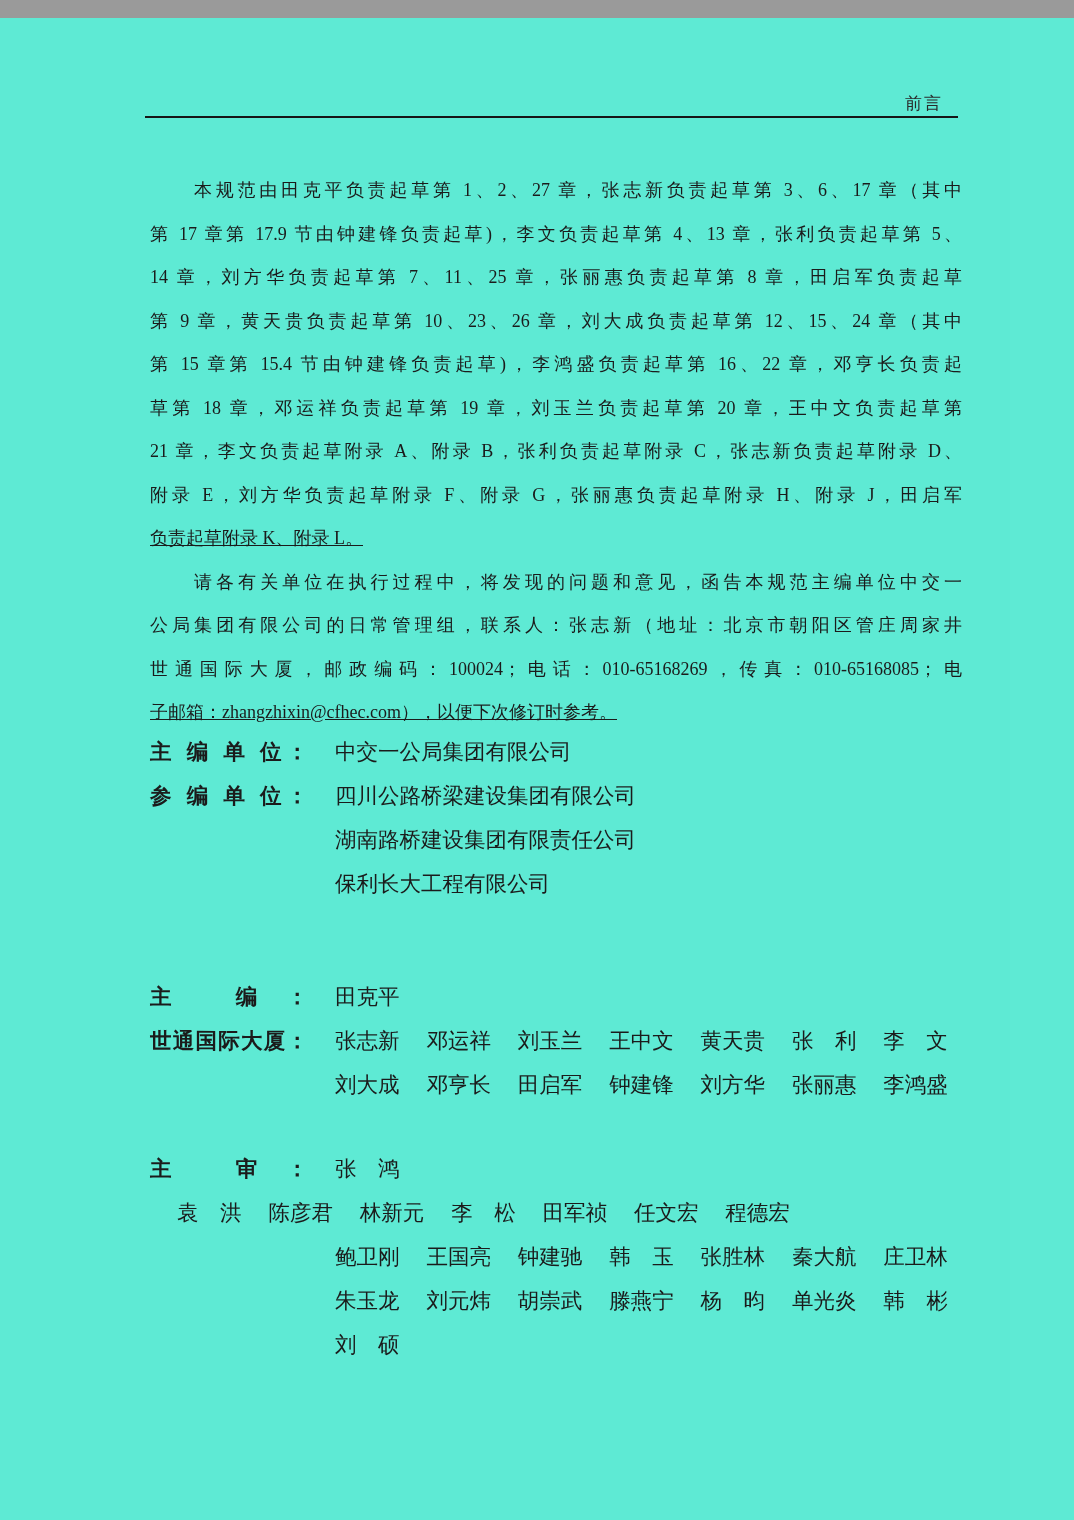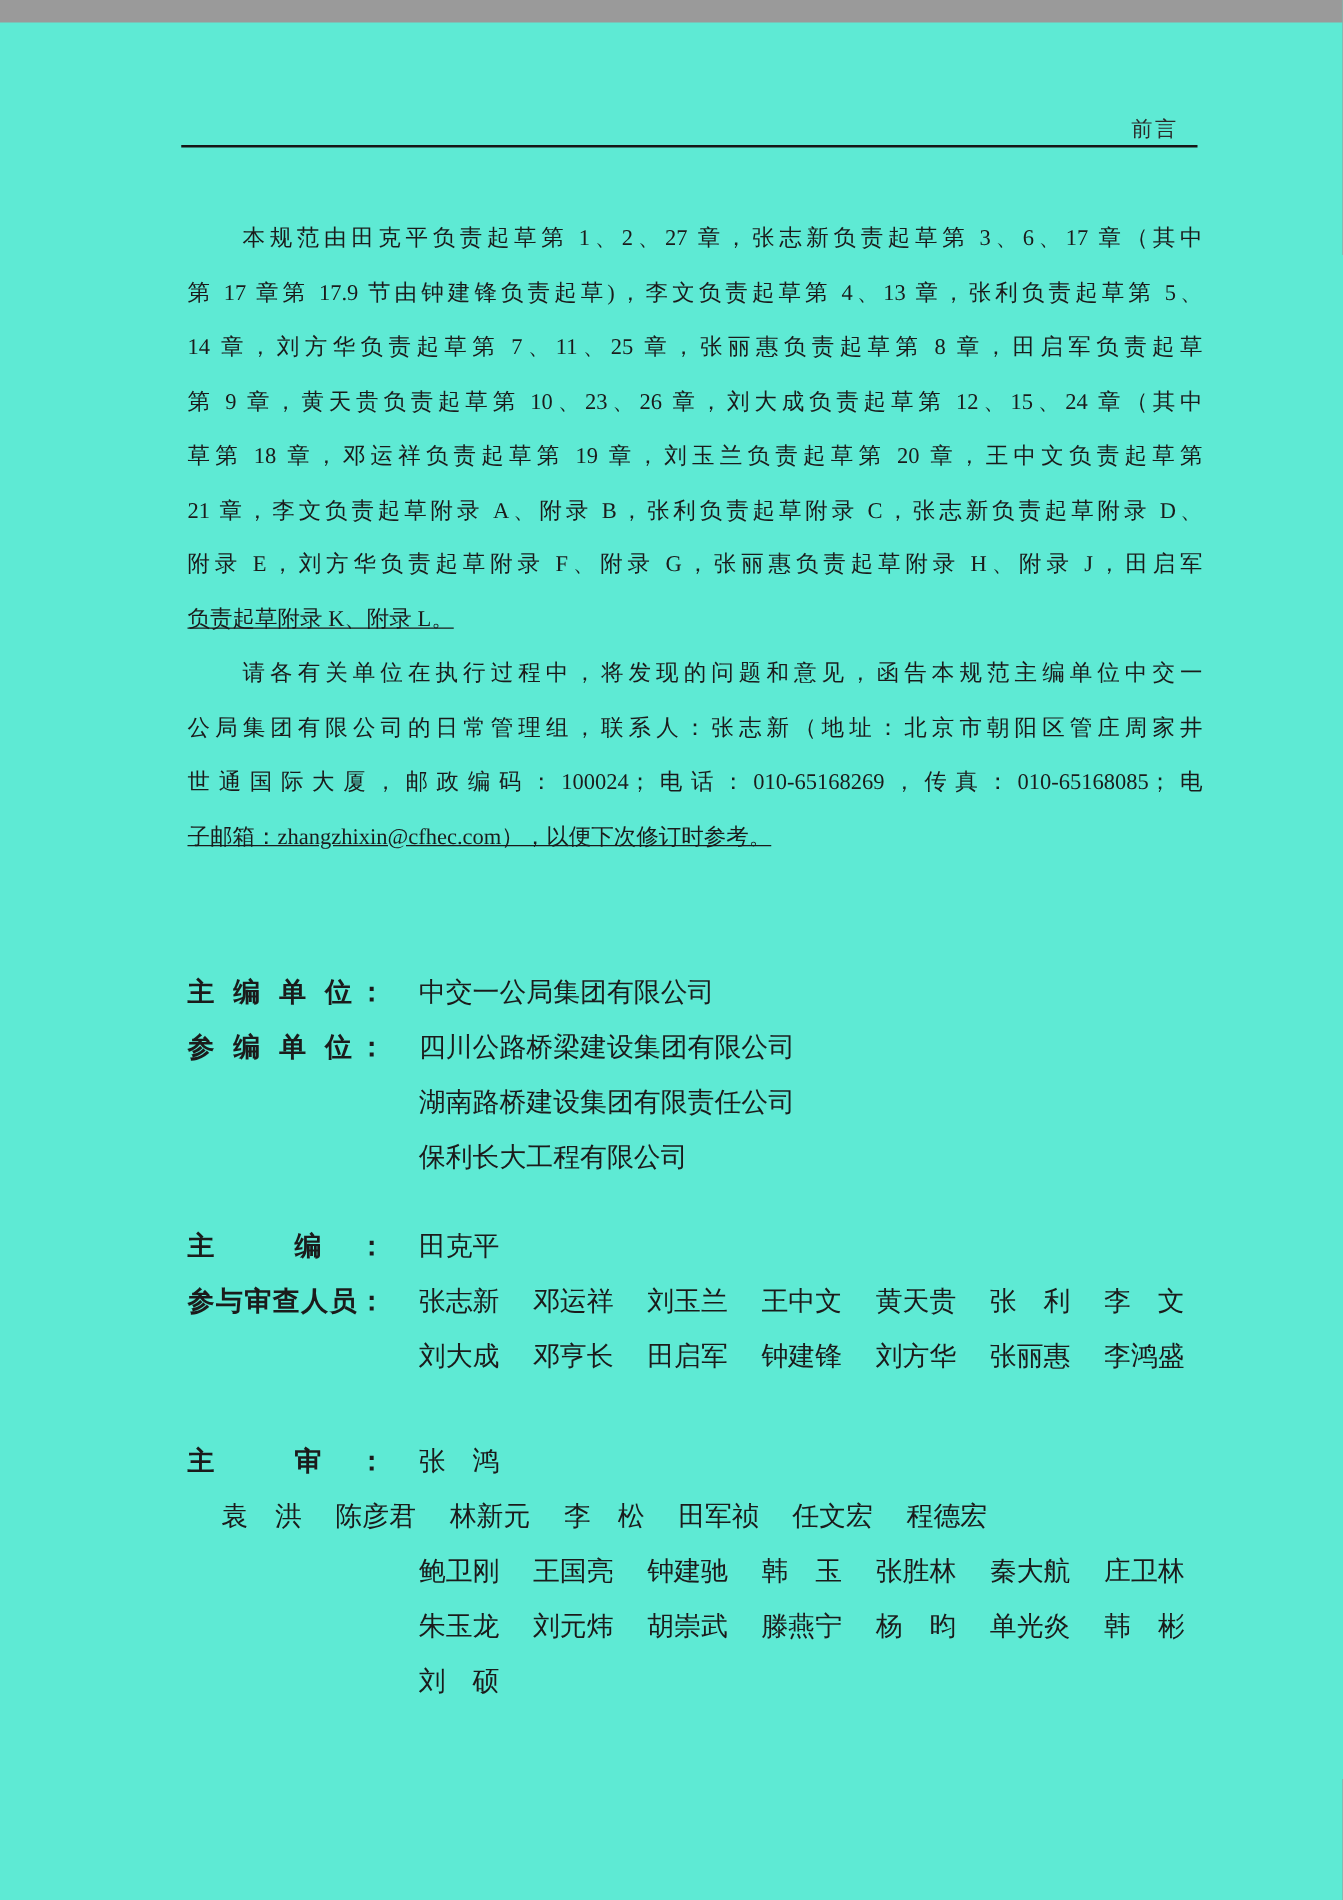--- a/index.html
+++ b/index.html
@@ -29,21 +29,21 @@
   }
   .bline {
     height:43.5px; line-height:43.5px;
     text-align:justify; text-align-last:justify;
     white-space:nowrap;
   }
   .bline.indent { text-indent:44px; }
   .bline.last { text-align-last:left;text-decoration:underline; }
   
   .credits { position:absolute; left:150px; font-size:21.5px; }
-  #credits-orgs      { top:754px;  }
+  #credits-orgs      { top:712px;  }
   #credits-editors   { top:957px;  }
   #credits-reviewers { top:1129px; }
   .crow { display:flex; height:44px; line-height:44px; }
   .clabel {
     flex:0 0 158px; width:158px;
     font-weight:bold;
     text-align:justify; text-align-last:justify;
   }
   .cvalue { margin-left:27px; white-space:pre; flex:0 0 auto; }
 </style>
@@ -53,20 +53,21 @@
 <div class="page">
 
   <div class="header-title">前言</div>
   <div class="header-rule"></div>
 
   <div class="body-text">
     <div class="bline indent">本规范由田克平负责起草第 1、2、27 章，张志新负责起草第 3、6、17 章（其中</div>
     <div class="bline">第 17 章第 17.9 节由钟建锋负责起草)，李文负责起草第 4、13 章，张利负责起草第 5、</div>
     <div class="bline">14 章，刘方华负责起草第 7、11、25 章，张丽惠负责起草第 8 章，田启军负责起草</div>
     <div class="bline">第 9 章，黄天贵负责起草第 10、23、26 章，刘大成负责起草第 12、15、24 章（其中</div>
+    <div class="bline">第 15 章第 15.4 节由钟建锋负责起草)，李鸿盛负责起草第 16、22 章，邓亨长负责起</div>
     <div class="bline">草第 18 章，邓运祥负责起草第 19 章，刘玉兰负责起草第 20 章，王中文负责起草第</div>
     <div class="bline">21 章，李文负责起草附录 A、附录 B，张利负责起草附录 C，张志新负责起草附录 D、</div>
     <div class="bline">附录 E，刘方华负责起草附录 F、附录 G，张丽惠负责起草附录 H、附录 J，田启军</div>
     <div class="bline last">负责起草附录 K、附录 L。</div>
     <div class="bline indent">请各有关单位在执行过程中，将发现的问题和意见，函告本规范主编单位中交一</div>
     <div class="bline">公局集团有限公司的日常管理组，联系人：张志新（地址：北京市朝阳区管庄周家井</div>
     <div class="bline">世通国际大厦，邮政编码：100024；电话：010-65168269，传真：010-65168085；电</div>
     <div class="bline last">子邮箱：zhangzhixin@cfhec.com），以便下次修订时参考。</div>
   </div>
 
@@ -88,21 +89,21 @@
       <span class="cvalue">保利长大工程有限公司</span>
     </div>
   </section>
 
   <section class="credits" id="credits-editors">
     <div class="crow">
       <span class="clabel">主 编：</span>
       <span class="cvalue">田克平</span>
     </div>
     <div class="crow">
-      <span class="clabel">参与审查人员：</span>
+      <span class="clabel">世通国际大厦：</span>
       <span class="cvalue">张志新　 邓运祥　 刘玉兰　 王中文　 黄天贵　 张　利　 李　文</span>
     </div>
     <div class="crow">
       <span class="clabel"></span>
       <span class="cvalue">刘大成　 邓亨长　 田启军　 钟建锋　 刘方华　 张丽惠　 李鸿盛</span>
     </div>
   </section>
 
   <section class="credits" id="credits-reviewers">
     <div class="crow">

